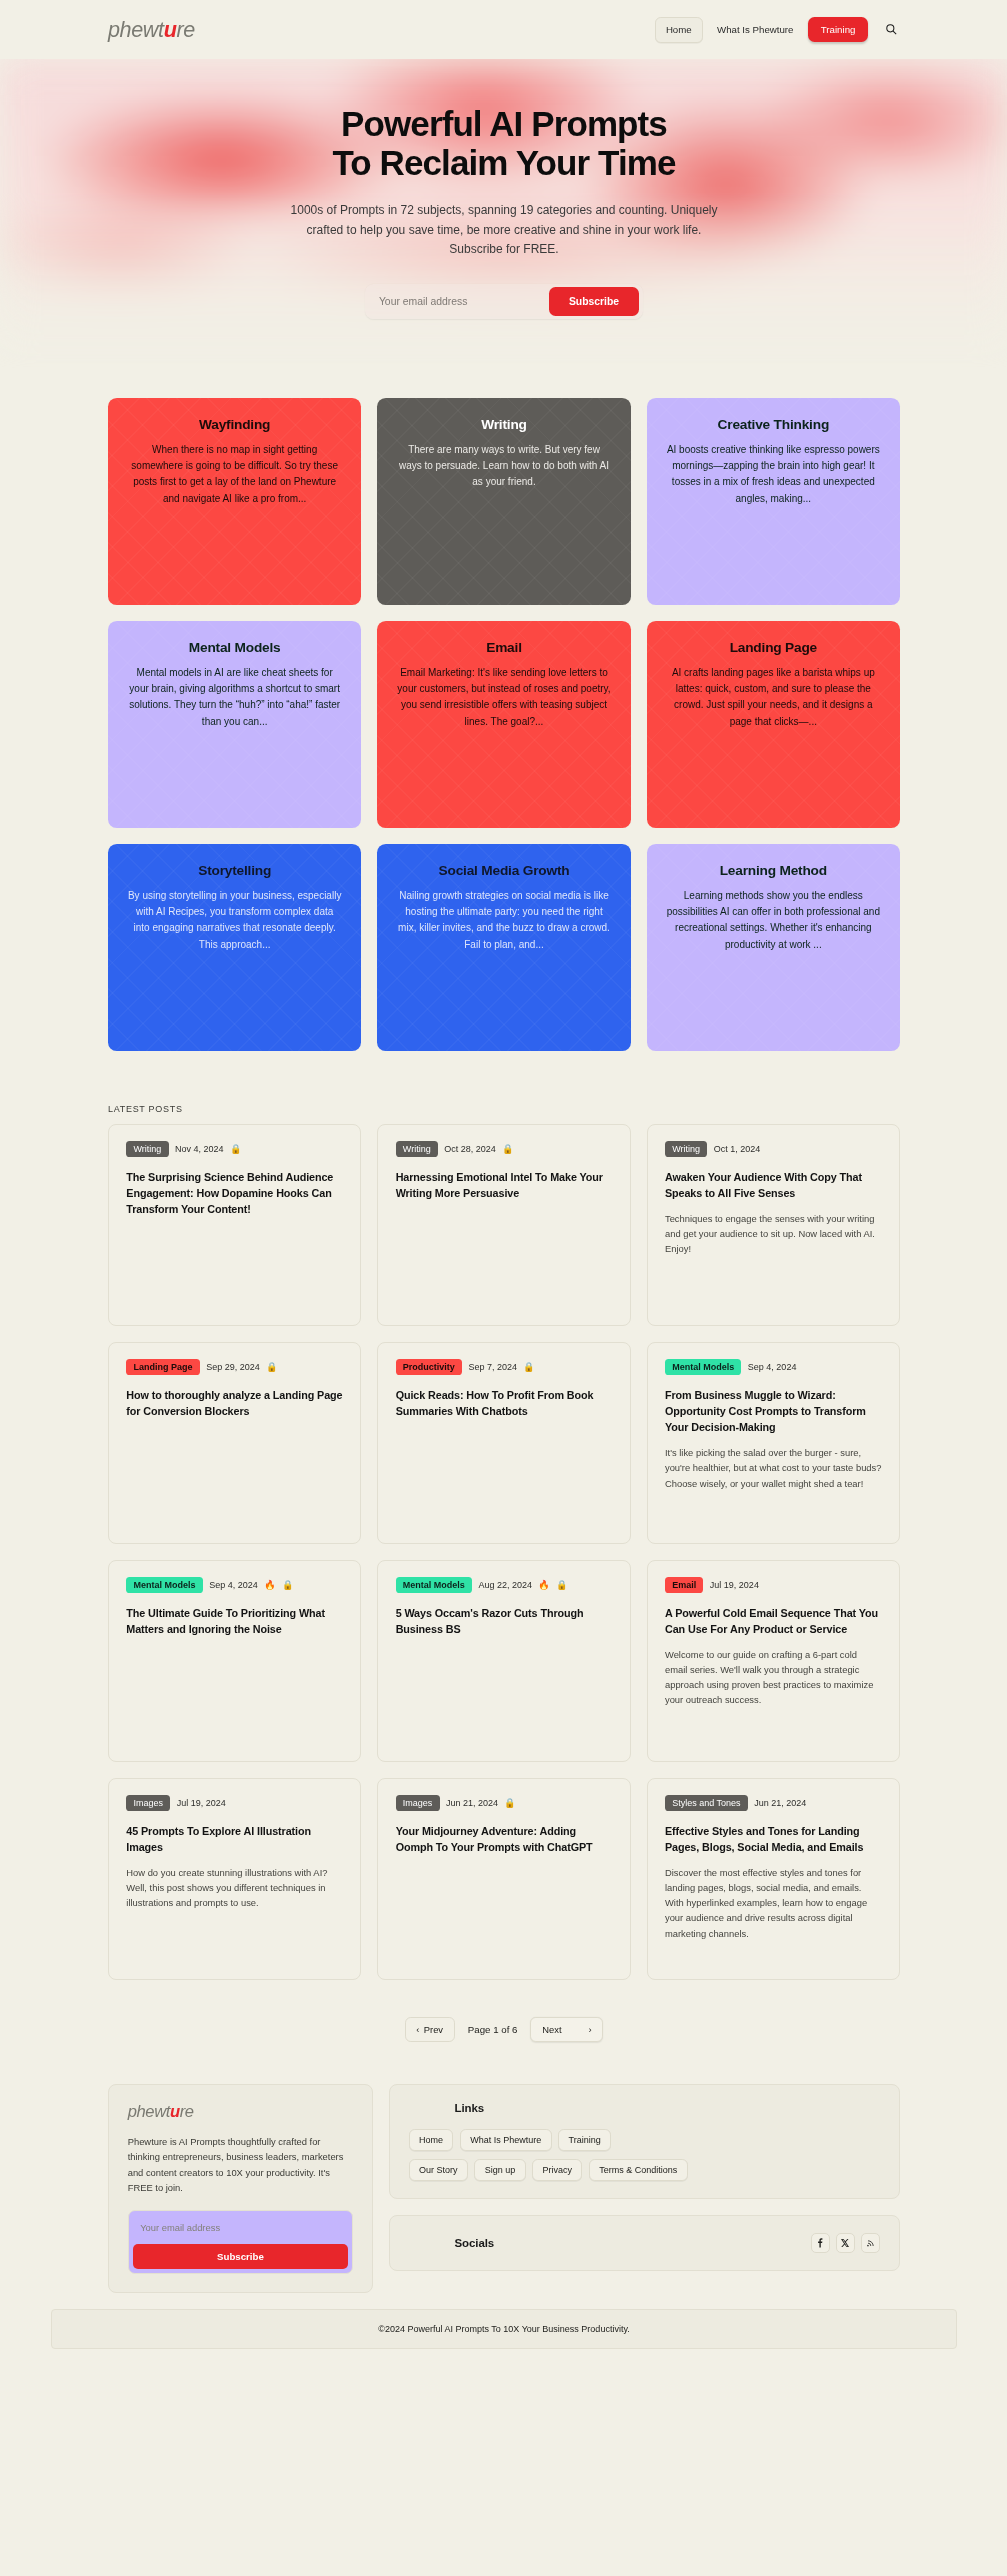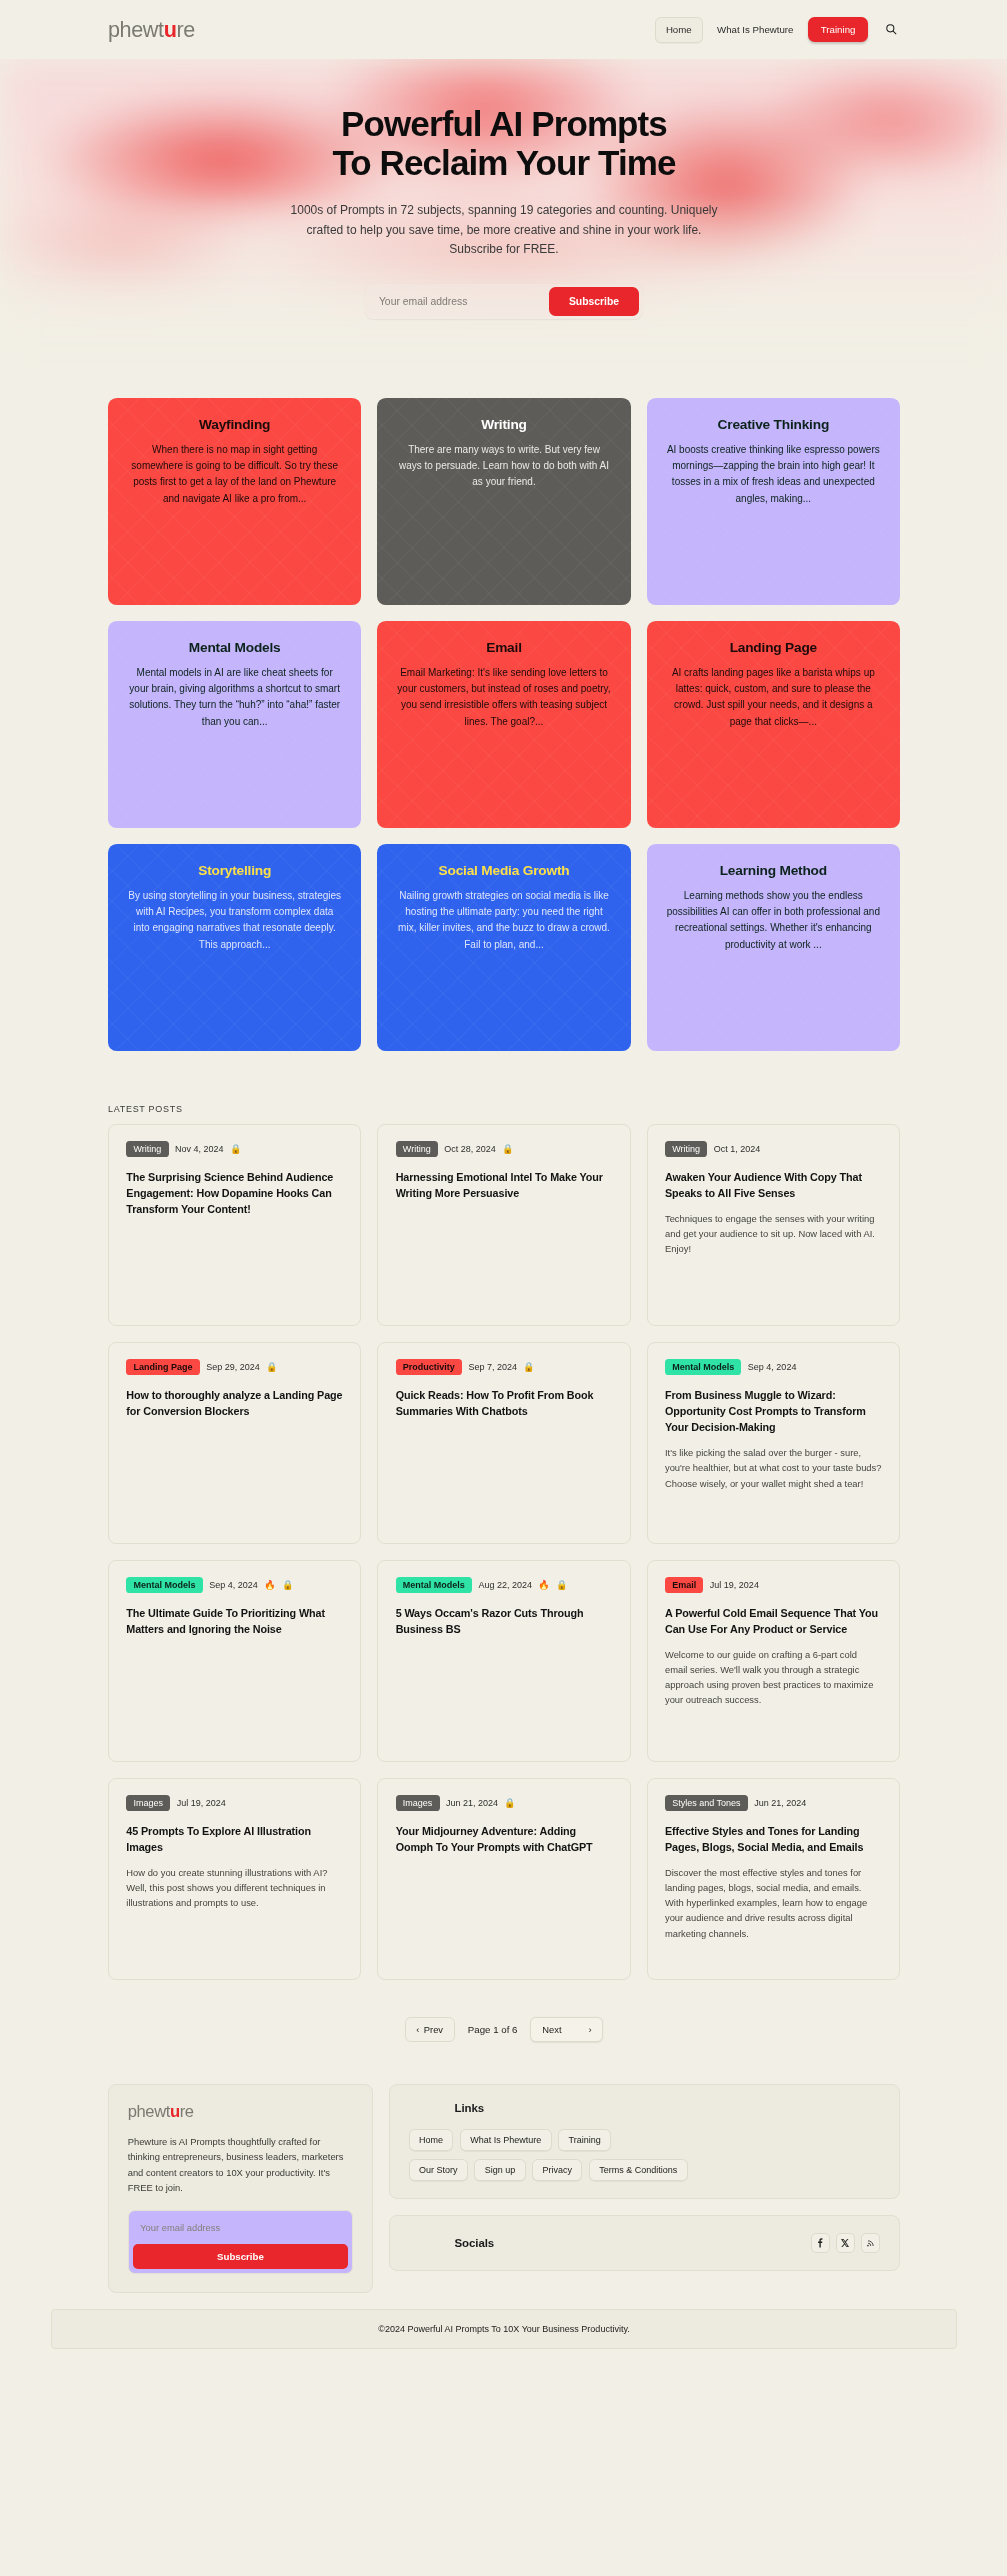--- a/index.html
+++ b/index.html
@@ -24,20 +24,21 @@
     position: relative;
     z-index: 5;
   }
   .logo {
     font-size: 21.6px;
     font-weight: 400;
     letter-spacing: -0.4px;
     color: #7a7a72;
     display: flex;
     align-items: flex-end;
+    font-style: italic;
   }
   .logo .dot-u {
     position: relative;
     display: inline-block;
     color: #e8262b;
     font-weight: 600;
   }
   .nav { display: flex; align-items: center; gap: 4.3px; }
   .nav-item {
     font-size: 9.7px;
@@ -176,21 +177,21 @@
     position: relative; z-index: 2;
   }
   .c-red   { background: #fc4843; }
   .c-red h3, .c-red p { color: #1d0b0a; }
   .c-gray  { background: #5e5c58; }
   .c-gray h3 { color: #ffffff; }
   .c-gray p  { color: #eceae6; }
   .c-green { background: #c4b5fd; }
   .c-green h3, .c-green p { color: #0c231c; }
   .c-blue  { background: #2f63ee; }
-  .c-blue h3 { color: #fde047; }
+  .c-blue h3 { color: #0f172a; }
   .c-blue p  { color: #dfe6fb; }
 
   
   .posts-section { padding: 53px 108px 0; }
   .section-label {
     font-size: 9px;
     letter-spacing: 0.7px;
     color: #3a3a36;
     margin-bottom: 10px;
   }
@@ -410,21 +411,21 @@
       <div class="cat-card c-red">
         <h3>Email</h3>
         <p>Email Marketing: It's like sending love letters to your customers, but instead of roses and poetry, you send irresistible offers with teasing subject lines. The goal?...</p>
       </div>
       <div class="cat-card c-red">
         <h3>Landing Page</h3>
         <p>AI crafts landing pages like a barista whips up lattes: quick, custom, and sure to please the crowd. Just spill your needs, and it designs a page that clicks—...</p>
       </div>
       <div class="cat-card c-blue">
         <h3>Storytelling</h3>
-        <p>By using storytelling in your business, strategies with AI Recipes, you transform complex data into engaging narratives that resonate deeply. This approach...</p>
+        <p>By using storytelling in your business, especially with AI Recipes, you transform complex data into engaging narratives that resonate deeply. This approach...</p>
       </div>
       <div class="cat-card c-blue">
         <h3>Social Media Growth</h3>
         <p>Nailing growth strategies on social media is like hosting the ultimate party: you need the right mix, killer invites, and the buzz to draw a crowd. Fail to plan, and...</p>
       </div>
       <div class="cat-card c-green">
         <h3>Learning Method</h3>
         <p>Learning methods show you the endless possibilities AI can offer in both professional and recreational settings. Whether it's enhancing productivity at work ...</p>
       </div>
     </div>

